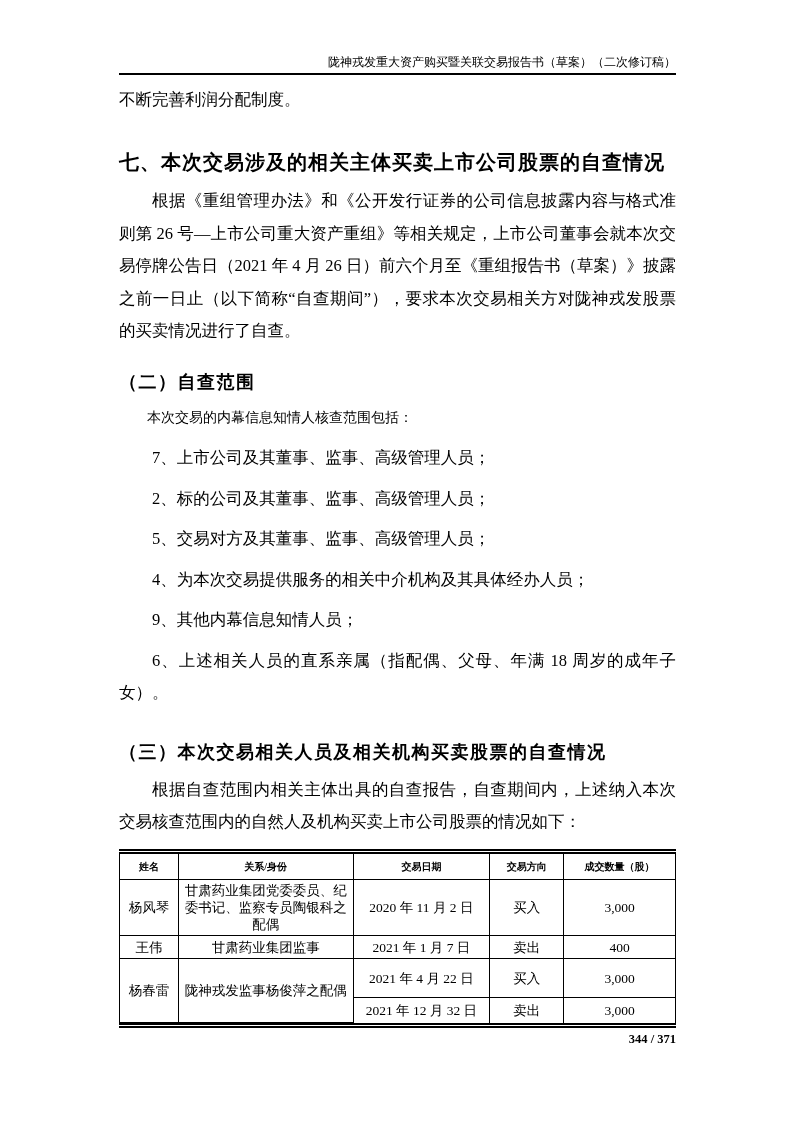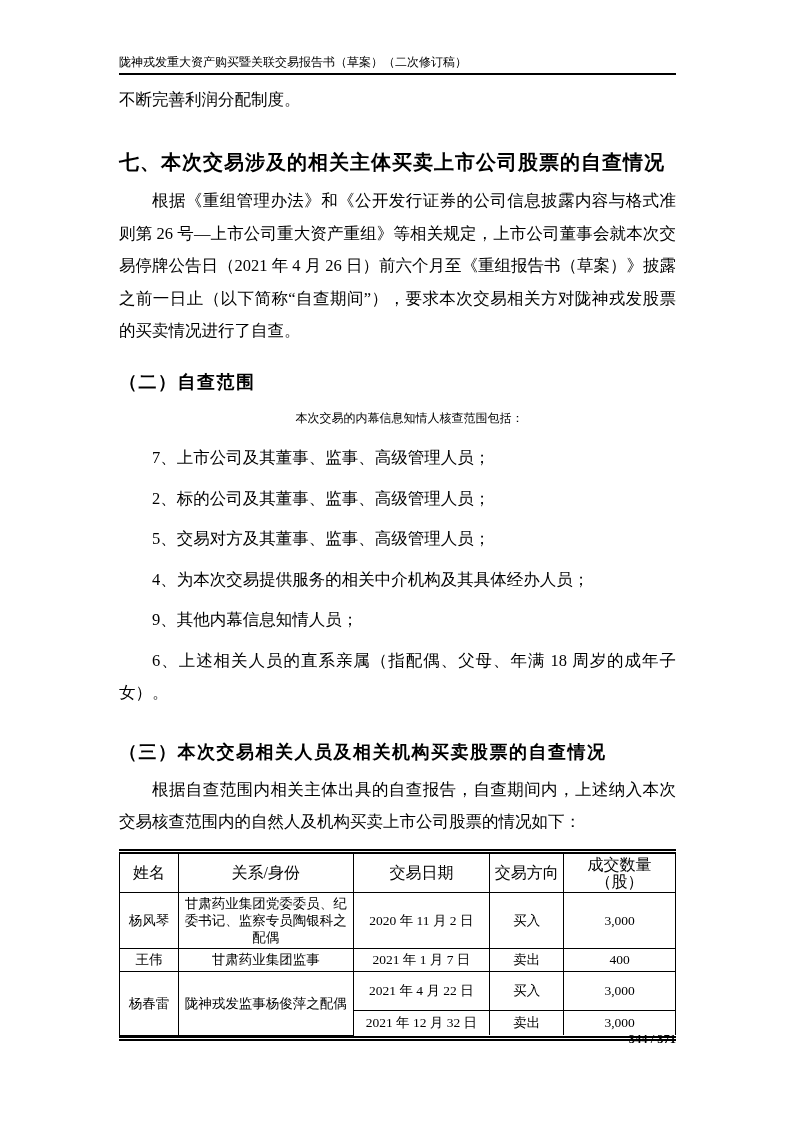--- a/index.html
+++ b/index.html
@@ -18,21 +18,21 @@
   }
   .content {
     position: absolute;
     left: 119px;
     width: 557px;
     top: 0;
   }
   
   .doc-header {
     display: flex;
-    justify-content: flex-start;
+    justify-content: flex-end;
     align-items: flex-end;
     padding-top: 55px;
     padding-bottom: 4px;
     border-bottom: 2px solid #000;
     font-size: 12px;
     line-height: 14px;
   }
   
   .p-intro {
     margin: 14px 0 0 0;
@@ -60,24 +60,23 @@
   .h-sub.third { margin-top: 30px; }
   .p-body {
     margin: 10px 0 0 0;
     font-size: 16.5px;
     line-height: 32.5px;
     text-align: justify;
     text-indent: 2em;
   }
   .p-lead {
     margin: 8px 0 0 0;
-    font-size: 12px;
+    font-size: 14px;
     line-height: 32.5px;
     text-indent: 2em;
-    text-align: center;
   }
   .list-item {
     margin: 8px 0 0 0;
     font-size: 16.5px;
     line-height: 32.5px;
     text-indent: 2em;
     text-align: justify;
   }
   
   .table-wrap {
@@ -93,22 +92,22 @@
   .stock-table th, .stock-table td {
     border: 1px solid #000;
     text-align: center;
     vertical-align: middle;
     padding: 2px 3px;
     font-size: 13.5px;
     line-height: 17px;
     overflow: hidden;
   }
   .stock-table th {
-    font-weight: normal;
-    font-size: 16px;
+    font-weight: bold;
+    font-size: 10px;
   }
   .stock-table tr:first-child th { border-top: none; }
   .stock-table tr:last-child td { border-bottom: none; }
   .stock-table tr.r-head   { height: 26px; }
   .stock-table tr.r-first  { height: 34px; }
   .stock-table tr.r-second { height: 23px; }
   .stock-table tr.r-third  { height: 39px; }
   .stock-table tr.r-fourth { height: 25px; }
   .col-name      { width: 10.6%; }
   .col-relation  { width: 31.4%; }

